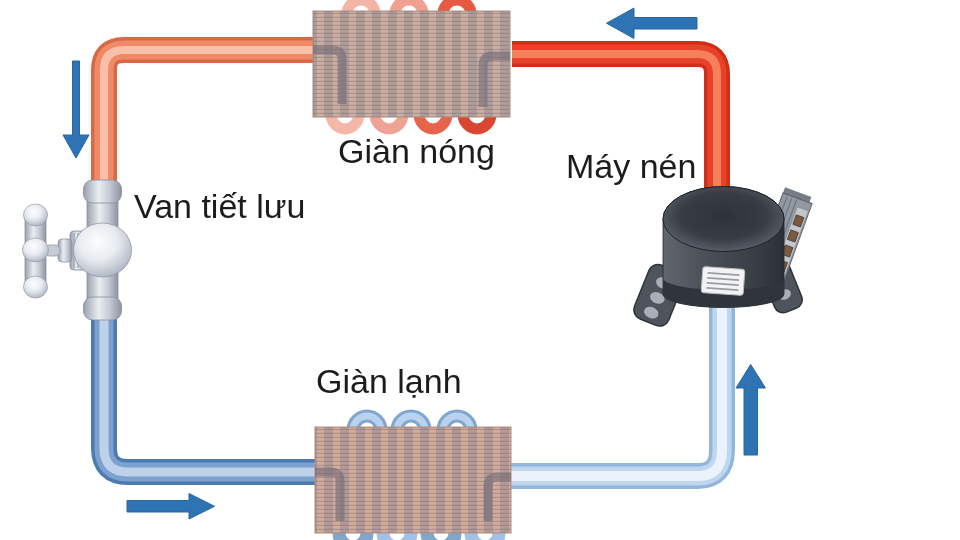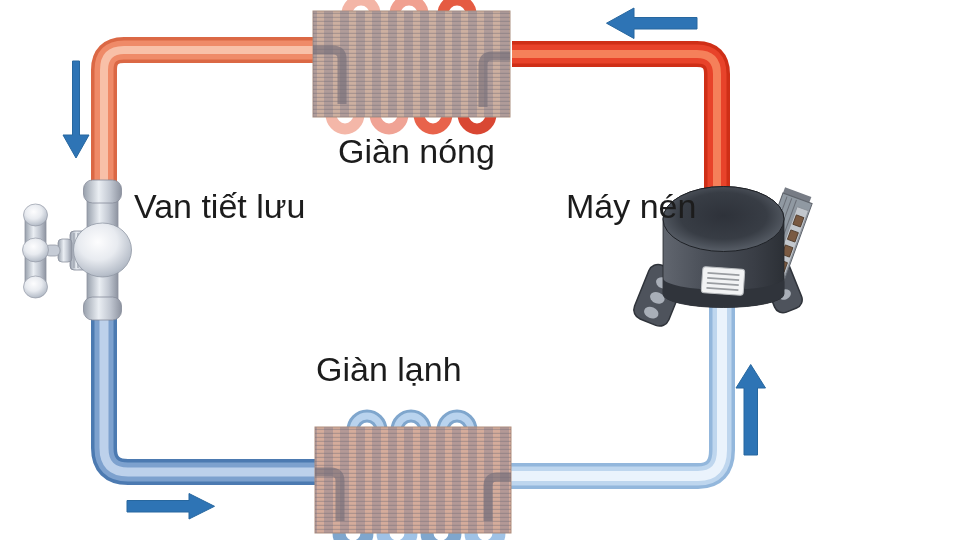--- a/index.html
+++ b/index.html
@@ -162,17 +162,17 @@
     <rect x="45" y="245" width="15" height="11" rx="5" fill="#c6ccd6" stroke="#949aa6" stroke-width="0.8"></rect>
     <ellipse cx="102.5" cy="250" rx="29" ry="27" fill="url(#sphereGrad)" stroke="#9198a4" stroke-width="0.8"></ellipse>
     <rect x="25" y="206" width="21" height="89" rx="10" fill="url(#handleGradDummy)" style="fill:url(#valveBarrel)" stroke="#8d93a0" stroke-width="0.8"></rect>
     <ellipse cx="35.5" cy="215" rx="12" ry="11" fill="url(#sphereGrad)" stroke="#949aa6" stroke-width="0.7"></ellipse>
     <ellipse cx="35.5" cy="250" rx="13" ry="12" fill="url(#sphereGrad)" stroke="#949aa6" stroke-width="0.7"></ellipse>
     <ellipse cx="35.5" cy="287" rx="12" ry="11" fill="url(#sphereGrad)" stroke="#949aa6" stroke-width="0.7"></ellipse>
   </g>
 </svg>
 
 <div class="lbl" style="left:338px;top:134px;">Giàn nóng</div>
-<div class="lbl" style="left:566px;top:149px;margin-top:40px;">Máy nén</div>
+<div class="lbl" style="left:566px;top:149px;">Máy nén</div>
 <div class="lbl" style="left:134px;top:189px;">Van tiết lưu</div>
-<div class="lbl" style="left:316px;top:352px;">Giàn lạnh</div>
+<div class="lbl" style="left:316px;top:364px;">Giàn lạnh</div>
 
 </div>
 
 </body></html>

